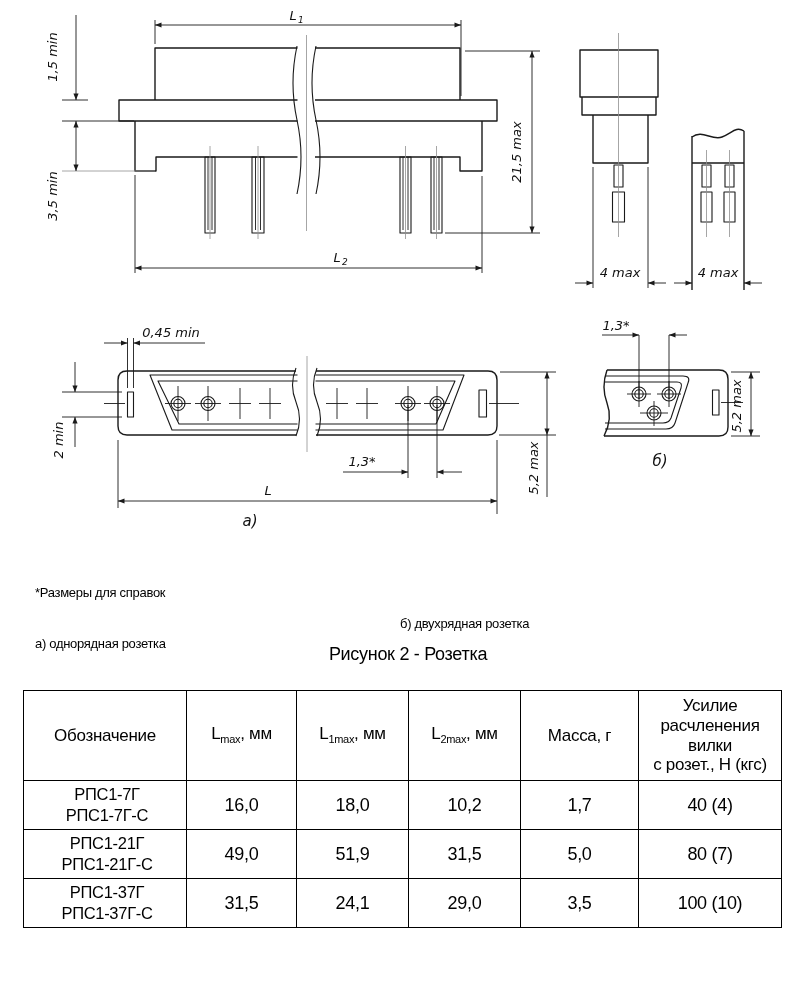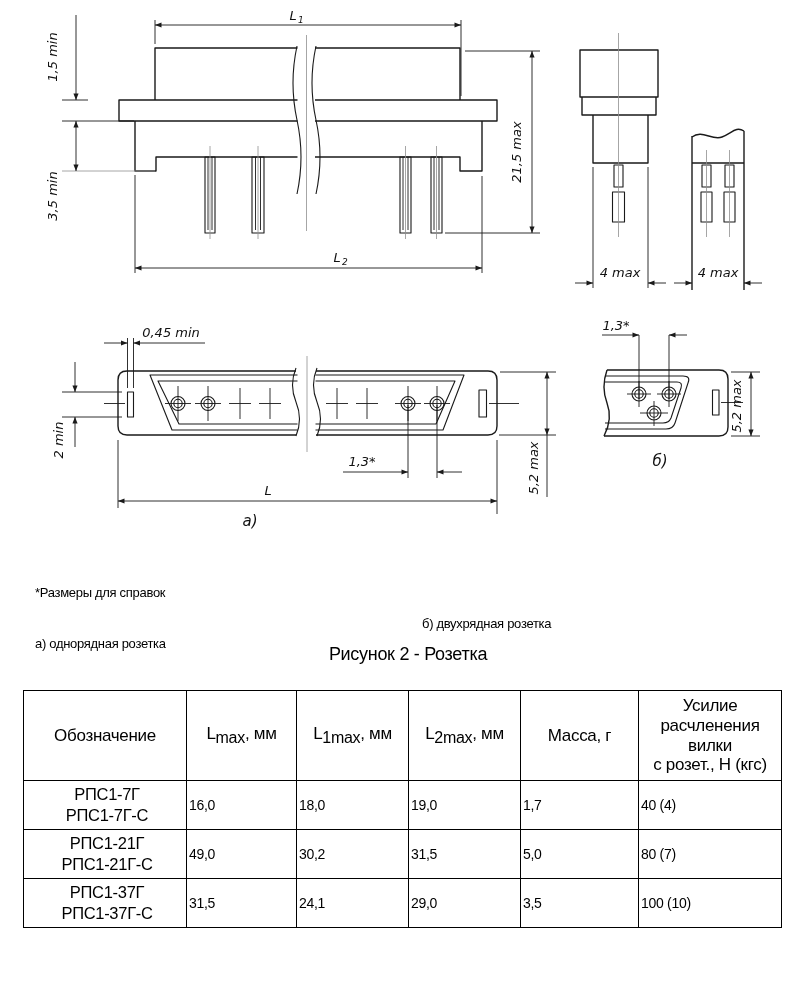--- a/index.html
+++ b/index.html
@@ -19,23 +19,23 @@
 
   .txt{position:absolute;font-size:13px;letter-spacing:-0.3px;white-space:nowrap;}
   #fig-title{left:0;top:644px;width:816px;text-align:center;font-size:18px;}
 
   .spec-table{position:absolute;left:23px;top:690px;width:758px;border-collapse:collapse;
               table-layout:fixed;border:1.6px solid #000;letter-spacing:-0.3px;}
   .spec-table th,.spec-table td{border:1.3px solid #000;padding:0 2px;vertical-align:middle;}
   .spec-table thead tr{height:90px;}
   .spec-table tbody tr{height:49px;}
   .spec-table th{font-weight:normal;font-size:17px;text-align:center;line-height:1.15;margin-left:26px;}
-  .spec-table td{font-size:14px;}
+  .spec-table td{font-size:18px;text-align:center;}
   .spec-table td.name{text-align:center;padding-left:6px;font-size:16.5px;line-height:1.25;}
-  .spec-table sub{font-size:16px;}
+  .spec-table sub{font-size:11px;}
   .pre{white-space:pre-line;}
 </style>
 </head>
 <body>
 
 <div id="page">
 
   <svg id="drawing" width="800" height="560" viewBox="0 0 800 560" xmlns="http://www.w3.org/2000/svg">
     <defs>
       <marker id="arr" viewBox="0 0 10 10" refX="9.5" refY="5" markerWidth="10" markerHeight="8" orient="auto-start-reverse">
@@ -233,21 +233,21 @@
       <line class="dl" x1="731" y1="372" x2="760" y2="372"></line>
       <line class="dl" x1="731" y1="436" x2="760" y2="436"></line>
       <line class="dl" x1="751" y1="372" x2="751" y2="436" marker-start="url(#arr)" marker-end="url(#arr)"></line>
       <text class="lab" transform="rotate(-90 741 406)" x="741" y="406" text-anchor="middle">5,2 max</text>
       <text class="viewlab" x="660" y="466" text-anchor="middle">б)</text>
     </g>
   </svg>
 
   <div class="txt" style="left:35px;top:585px">*Размеры для справок</div>
   <div class="txt" style="left:35px;top:636px">а) однорядная розетка</div>
-  <div class="txt" style="left:422px;top:616px">б) двухрядная розетка</div>
+  <div class="txt" style="left:400px;top:616px">б) двухрядная розетка</div>
   <div class="txt" id="fig-title">Рисунок 2 - Розетка</div>
 
   <table class="spec-table">
     <colgroup>
       <col style="width:163px">
         <col style="width:110px">
         <col style="width:112px">
       <col style="width:112px">
         <col style="width:118px">
         <col style="width:143px">
@@ -264,29 +264,29 @@
 вилки
 с розет., Н (кгс)</th>
       </tr>
     </thead>
     <tbody>
       <tr>
         <td class="name pre">РПС1-7Г
 РПС1-7Г-С</td>
         <td>16,0</td>
         <td>18,0</td>
-        <td>19,0</td>
+        <td>10,2</td>
         <td>1,7</td>
         <td>40 (4)</td>
       </tr>
       <tr>
         <td class="name pre">РПС1-21Г
 РПС1-21Г-С</td>
         <td>49,0</td>
-        <td>30,2</td>
+        <td>51,9</td>
         <td>31,5</td>
         <td>5,0</td>
         <td>80 (7)</td>
       </tr>
       <tr>
         <td class="name pre">РПС1-37Г
 РПС1-37Г-С</td>
         <td>31,5</td>
         <td>24,1</td>
         <td>29,0</td>

